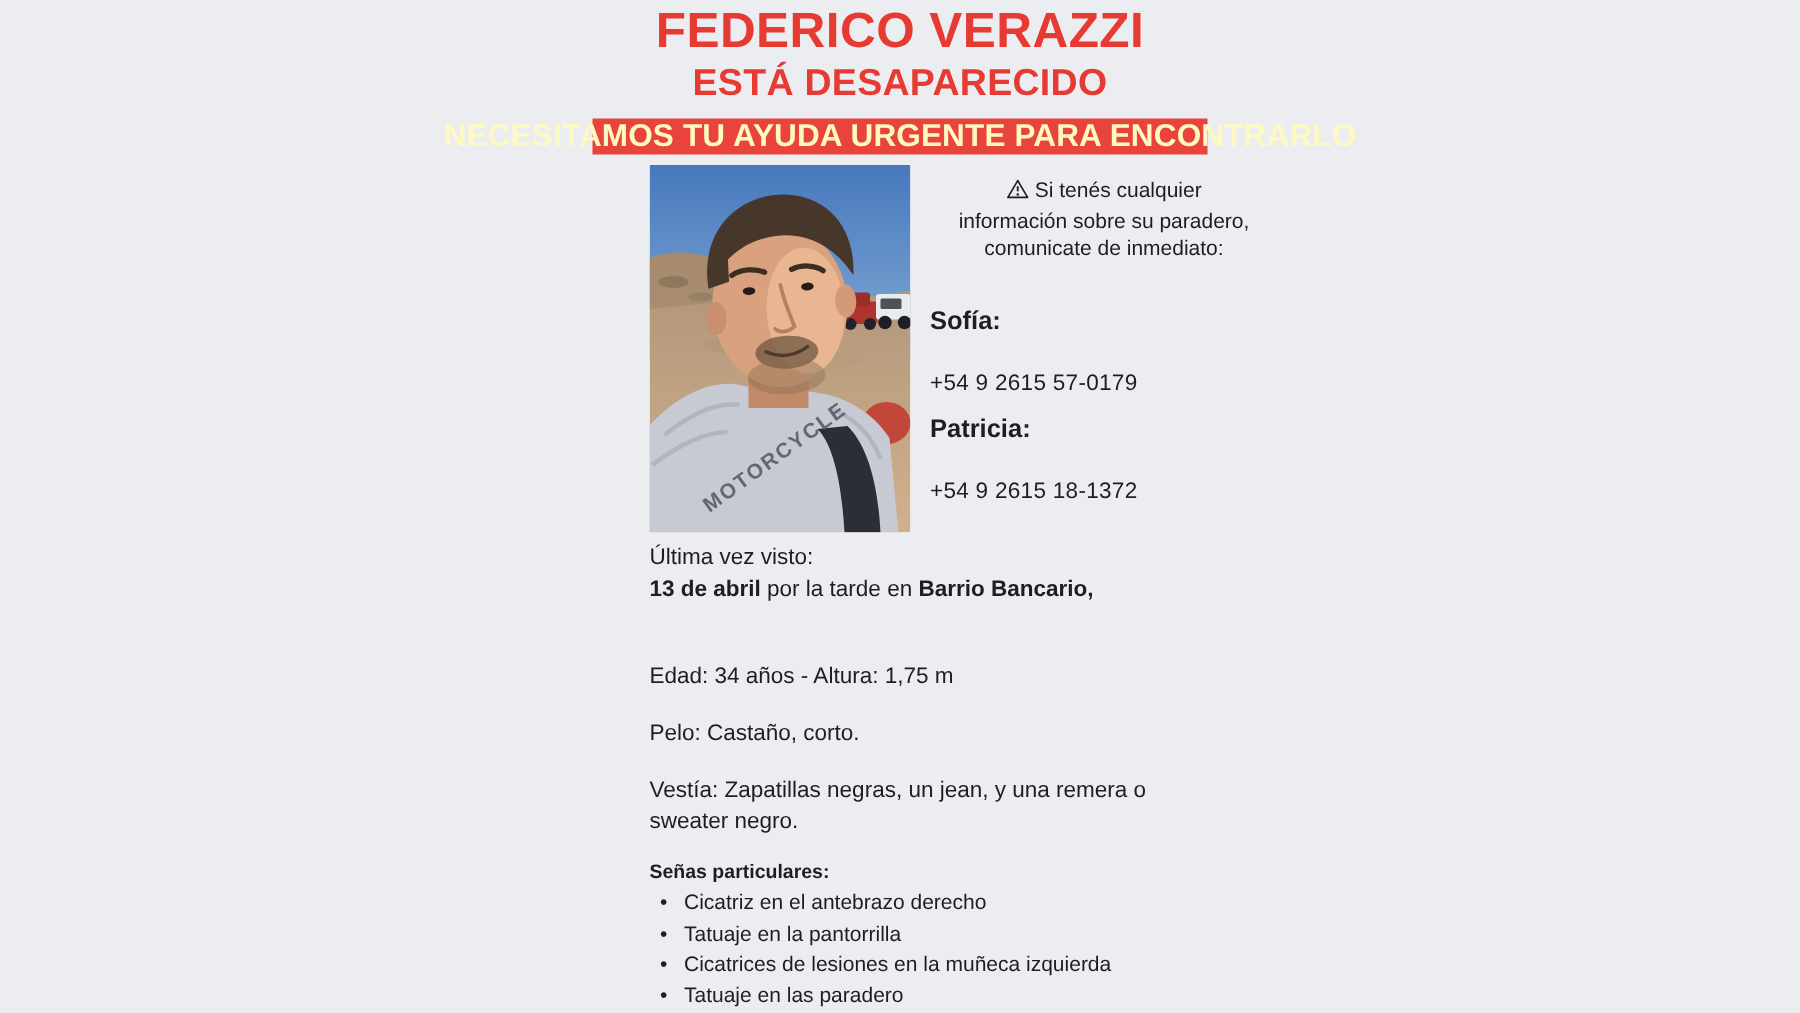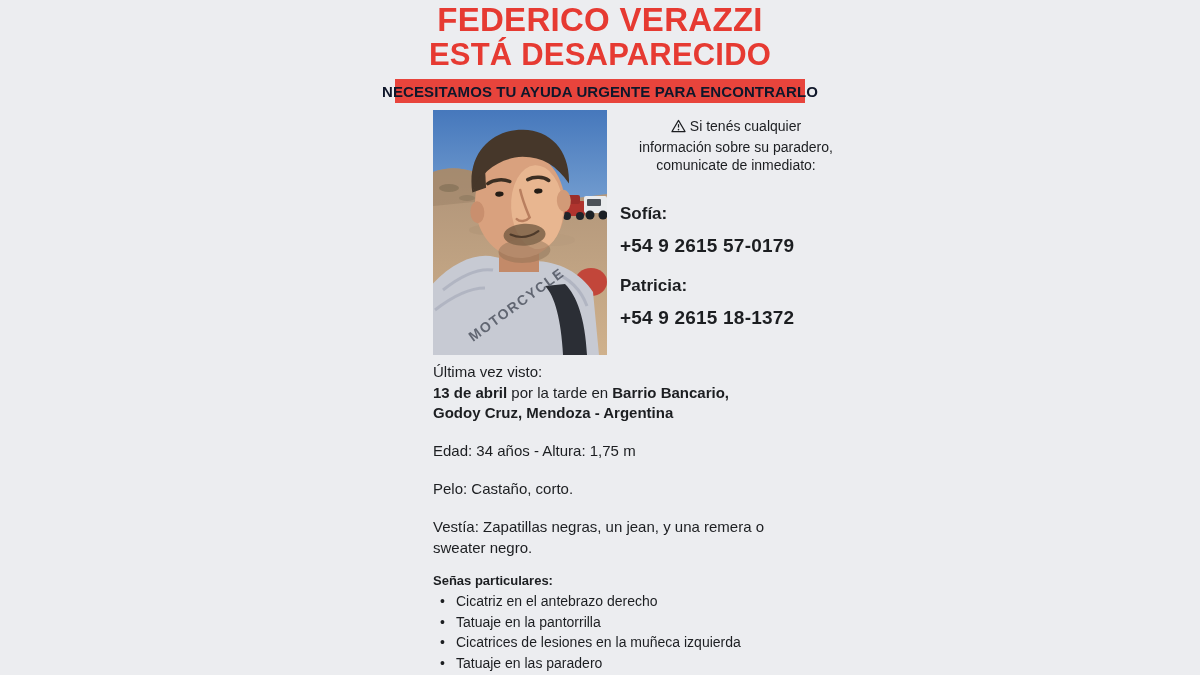--- a/index.html
+++ b/index.html
@@ -8,40 +8,40 @@
     background:#ecedf0;overflow:hidden;
     font-family:"Liberation Sans","DejaVu Sans",sans-serif;
     color:#1c1e21;
   }
   .title1{
     position:absolute;top:1px;left:0;width:1200px;text-align:center;
     font-size:33px;line-height:37px;font-weight:bold;color:#e63a32;letter-spacing:.3px;
   }
   .title2{
     position:absolute;top:40px;left:0;width:1200px;text-align:center;
-    font-size:31px;line-height:30px;font-weight:bold;color:#e63a32;letter-spacing:.2px;
+    font-size:25px;line-height:30px;font-weight:bold;color:#e63a32;letter-spacing:.2px;
   }
   .banner{
     position:absolute;left:395px;top:79px;width:410px;height:24px;
-    background:#e8443c;color:#0f172a;font-weight:bold;font-size:15px;
+    background:#e8443c;color:#fef9c3;font-weight:bold;font-size:21px;
     display:flex;align-items:center;justify-content:center;letter-spacing:.1px;
     white-space:nowrap;
   }
   .photo{
     position:absolute;left:433px;top:110px;width:174px;height:245px;overflow:hidden;
   }
   .photo svg{display:block;}
   .notice{
     position:absolute;left:614px;top:117px;width:196px;
     text-align:center;font-size:14px;line-height:18.5px;color:#1c1e21;margin-left:24px;
   }
   .warn-icon{display:inline-block;vertical-align:-2px;margin-right:4px;}
   .contact{position:absolute;left:620px;width:220px;}
   .contact .cname{font-size:17px;line-height:22px;font-weight:bold;}
-  .contact .cphone{font-size:19px;line-height:22px;font-weight:bold;margin-top:10px;letter-spacing:.2px;}
+  .contact .cphone{font-size:15px;line-height:22px;font-weight:normal;margin-top:20px;letter-spacing:.2px;}
   .contact-1{top:203px;}
   .contact-2{top:275px;}
   .lastseen{position:absolute;left:433px;top:362px;width:370px;font-size:15px;line-height:20.5px;}
   .line-edad{position:absolute;left:433px;top:441px;font-size:15px;line-height:20px;}
   .line-pelo{position:absolute;left:433px;top:479px;font-size:15px;line-height:20px;}
   .line-vestia{position:absolute;left:433px;top:516px;width:362px;font-size:15px;line-height:21px;}
   .marks-head{position:absolute;left:433px;top:572px;font-size:13px;line-height:17px;font-weight:bold;}
   .marks-list{position:absolute;left:440px;top:591px;width:360px;font-size:14px;}
   .mark-item{position:relative;padding-left:16px;line-height:20.5px;}
   .mark-item::before{
@@ -140,21 +140,20 @@
   </div>
 
   <div class="contact contact-2">
     <div class="cname">Patricia:</div>
     <div class="cphone">+54 9 2615 18-1372</div>
   </div>
 
   <div class="lastseen">
     <div>Última vez visto:</div>
     <div><b>13 de abril</b><span> por la tarde en </span><b>Barrio Bancario,</b></div>
-    <div><b>Godoy Cruz, Mendoza - Argentina</b></div>
   </div>
 
   <div class="line-edad">Edad: 34 años - Altura: 1,75 m</div>
   <div class="line-pelo">Pelo: Castaño, corto.</div>
   <div class="line-vestia">Vestía: Zapatillas negras, un jean, y una remera o sweater negro.</div>
 
   <div class="marks-head">Señas particulares:</div>
   <div class="marks-list">
     <div class="mark-item">Cicatriz en el antebrazo derecho</div>
     <div class="mark-item">Tatuaje en la pantorrilla</div>

